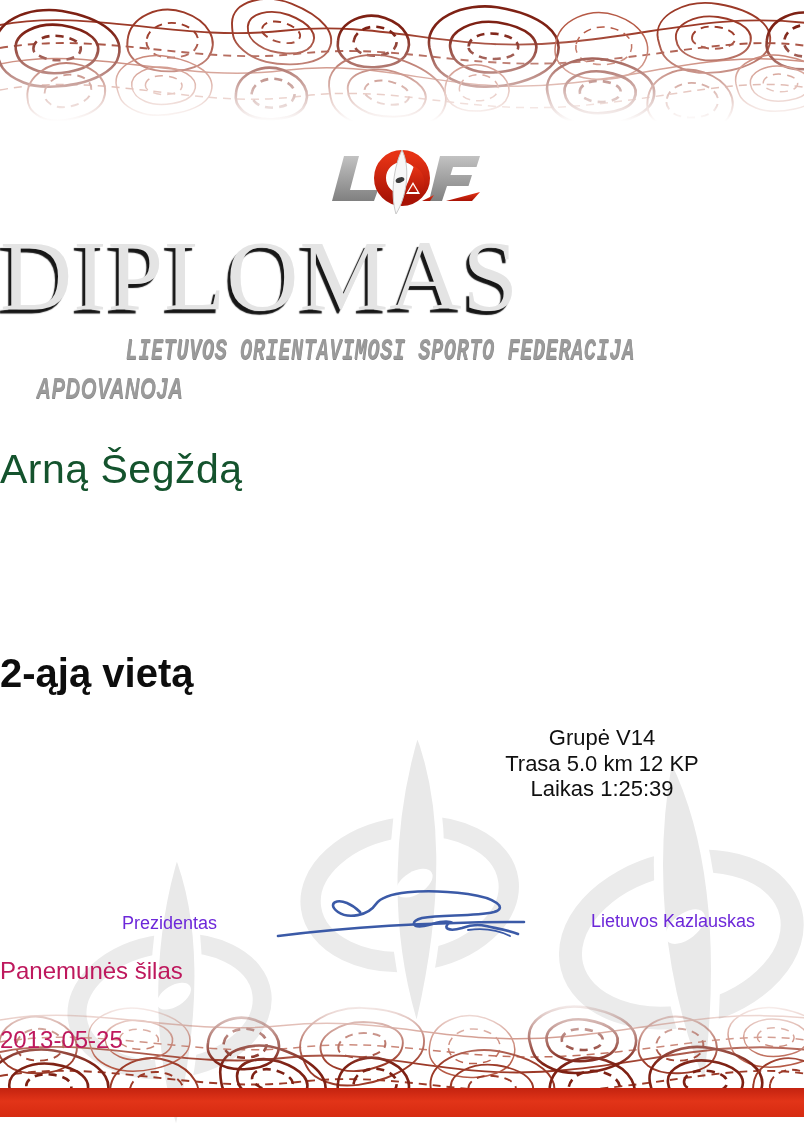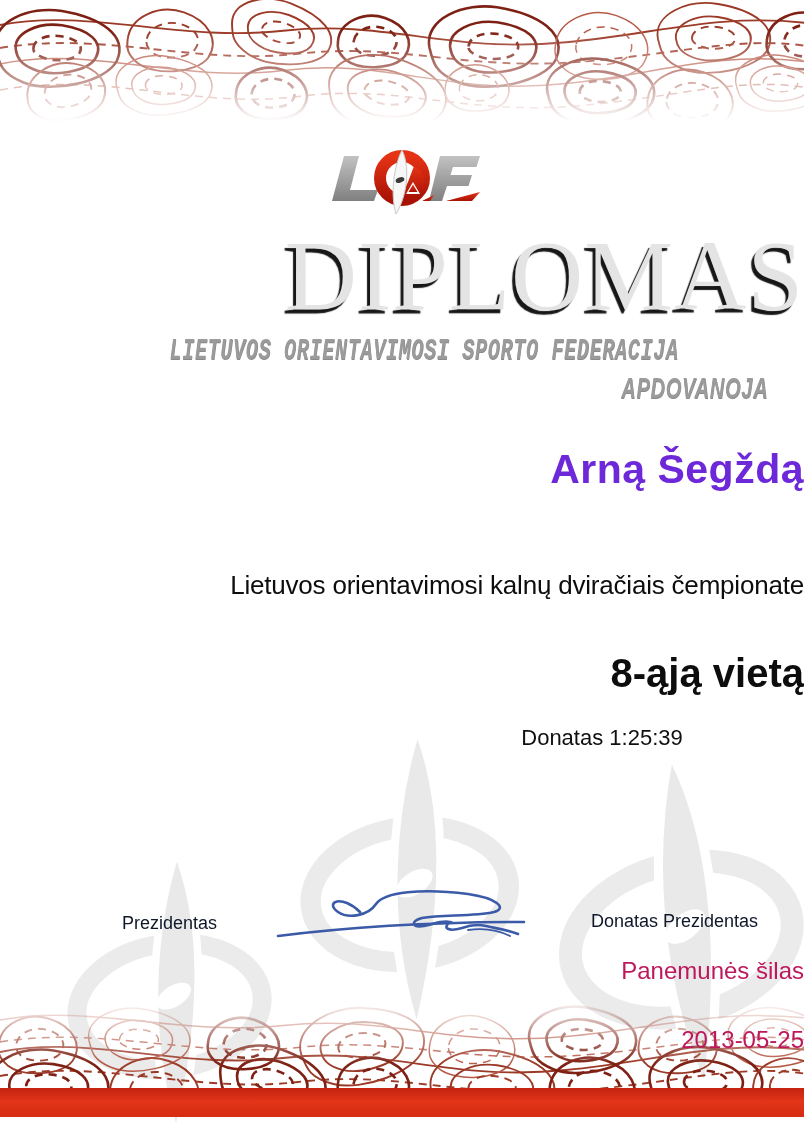--- a/index.html
+++ b/index.html
@@ -1,21 +1,21 @@
 <!DOCTYPE html>
 <html><head>
 <meta charset="utf-8">
 <style>
   html,body{margin:0;padding:0;}
   body{
     width:804px;height:1126px;position:relative;background:#ffffff;overflow:hidden;
     font-family:"Liberation Sans", sans-serif;color:#111;
   }
   .abs{position:absolute;}
-  .center{left:0;width:804px;text-align:right;}
+  .center{left:0;width:804px;text-align:left;}
   
   svg.band{display:block;}
   .cpath{fill:none;}
   .s1{stroke:#7e2114;stroke-width:2.6;}
   .s2{stroke:#9c3a28;stroke-width:1.9;}
   .s3{stroke:#b65a46;stroke-width:1.5;}
   .dash{stroke-dasharray:8 6;}
   
   .title{
     top:224px;font-family:"Liberation Serif", serif;font-size:100px;line-height:104px;
@@ -23,25 +23,25 @@
     text-shadow:-3px 4px 1px #171717;
   }
   .sub{white-space:nowrap;}
   .sub .inner{
     display:inline-block;transform:scaleX(0.67);transform-origin:50% 50%;
     font-weight:bold;font-style:italic;color:#9b9b9b;font-size:30px;line-height:30px;
     letter-spacing:1px;text-shadow:0.5px 0.5px 0 #8a8a8a;
   }
   .sub1{top:336px;font-family:Liberation Mono, monospace;}
   .sub2{top:373px;text-decoration:underline;}
-  .name{top:446px;font-size:41px;font-weight:bold;letter-spacing:0.5px;color:#6d28d9;}
+  .name{top:446px;font-size:41px;font-weight:normal;letter-spacing:0.5px;color:#14532d;}
   .desc{top:569px;font-size:26px;line-height:33px;color:#0d0d0d;letter-spacing:-0.2px;}
   .place{top:651px;font-size:40px;font-weight:bold;color:#0d0d0d;}
   .results{top:725px;left:402px;width:400px;text-align:center;font-size:22px;line-height:25.5px;color:#101010;}
-  .siglabel{font-size:18px;color:#0f172a;}
+  .siglabel{font-size:18px;color:#6d28d9;}
   .footerline{font-size:24px;color:#be185d;}
   .redband{
     top:1088px;left:0;width:804px;height:29px;
     background:linear-gradient(180deg,#c32310 0%,#e23418 45%,#d62b11 100%);
   }
   .z-text{z-index:5;}
   .z-wm{z-index:1;}
   .z-band{z-index:2;}
 </style>
 </head>
@@ -172,35 +172,36 @@
 <div class="abs center sub sub1 z-text">
   <span class="inner">LIETUVOS ORIENTAVIMOSI SPORTO FEDERACIJA</span>
 </div>
 <div class="abs center sub sub2 z-text">
   <span class="inner">APDOVANOJA</span>
 </div>
 
 <div class="abs center name z-text">Arną Šegždą</div>
 
 <div class="abs center desc z-text">
-  <div>Lietuvos orientavimosi kalnų dviračiais čempionate</div>
-</div>
-
-<div class="abs center place z-text">8-ąją vietą</div>
+</div>
+
+<div class="abs center place z-text">2-ąją vietą</div>
 
 <div class="abs results z-text">
-  <div>Donatas 1:25:39</div>
+  <div>Grupė V14</div>
+  <div>Trasa 5.0 km 12 KP</div>
+  <div>Laikas 1:25:39</div>
 </div>
 
 <div class="abs siglabel z-text" style="left:122px;top:913px">Prezidentas</div>
 
 <svg class="abs z-text" style="left:272px;top:878px" width="260" height="66" viewBox="0 0 260 66">
   <g fill="none" stroke="#3b5aa7" stroke-width="2.6" stroke-linecap="round">
     <path d="M6,58 C70,50 160,44 252,44"></path>
     <path d="M88,34 C70,16 52,24 66,34 C76,41 96,38 104,26 C112,14 150,10 196,16 C224,20 236,30 222,34 C200,39 170,36 150,40 C138,43 140,50 152,48 C162,46 170,42 178,44 C170,50 176,54 190,50 C198,47 206,46 214,48 C222,50 236,52 246,56"></path>
     <path d="M196,52 C210,50 226,52 238,58" stroke-width="1.8"></path>
   </g>
 </svg>
 
-<div class="abs siglabel z-text" style="left:591px;top:911px">Donatas Prezidentas</div>
+<div class="abs siglabel z-text" style="left:591px;top:911px">Lietuvos Kazlauskas</div>
 
 <div class="abs center footerline z-text" style="top:957px">Panemunės šilas</div>
 <div class="abs center footerline z-text" style="top:1026px">2013-05-25</div>
 
 </body></html>

